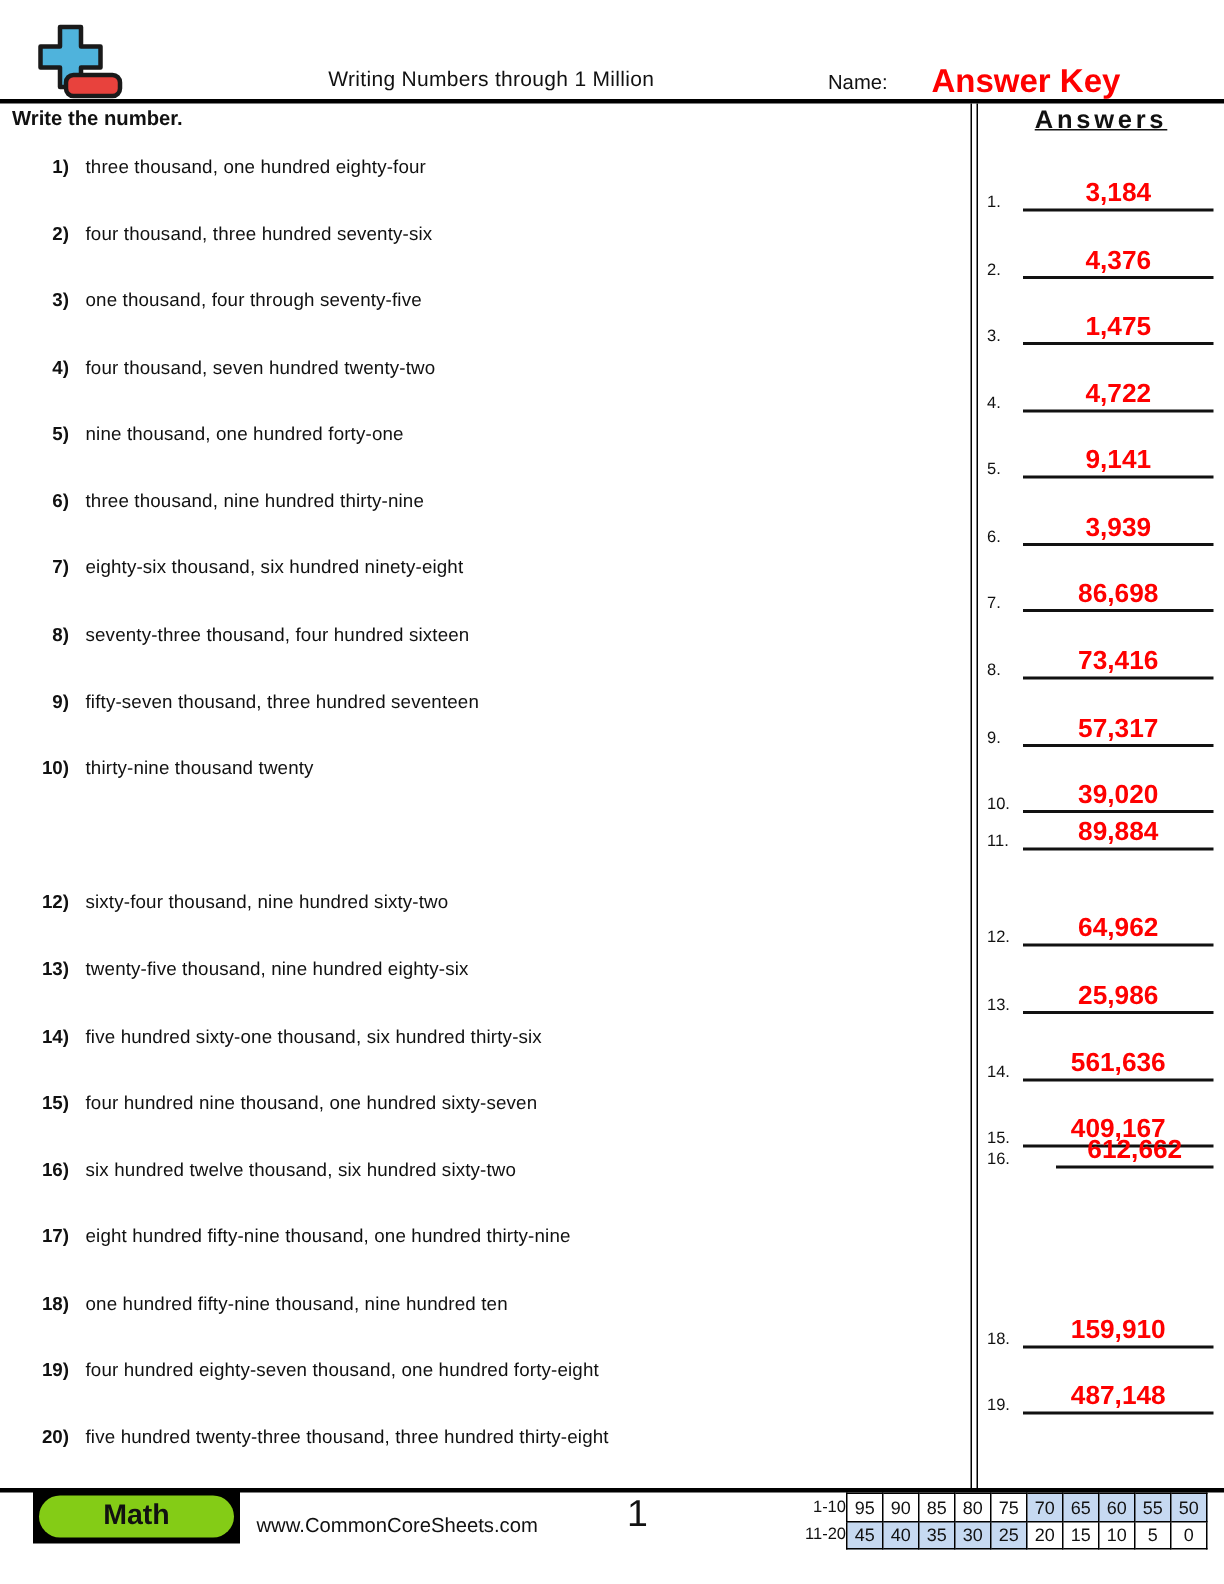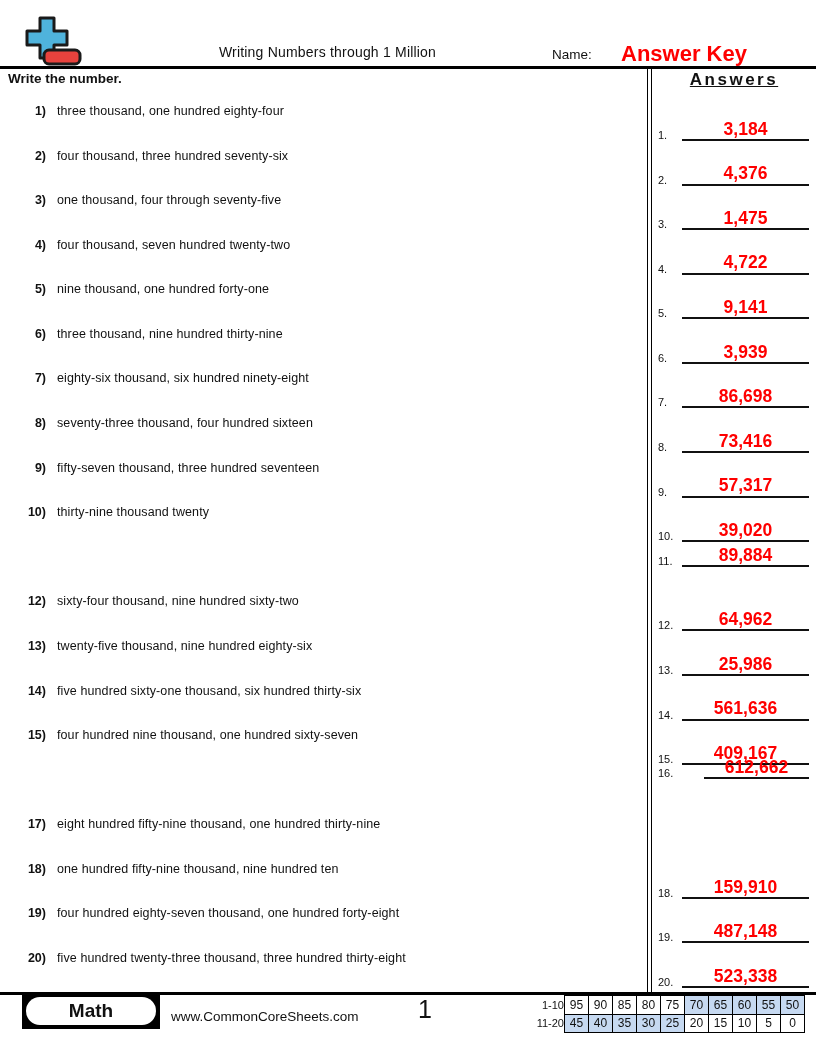--- a/index.html
+++ b/index.html
@@ -33,21 +33,21 @@
   
   #answers{position:absolute;inset:0;}
   .a-row{position:absolute;left:658px;width:151px;height:29px;display:flex;align-items:flex-end;}
   .a-num{flex:none;width:24px;font-size:11px;}
   .a-line{flex:1;border-bottom:2px solid #111;text-align:center;}
   .a-val{display:inline-block;color:var(--red);font-weight:bold;font-size:17.5px;line-height:1.1;}
 
   
   .rule-bottom{position:absolute;left:0;top:992px;width:816px;height:3px;background:#000;}
   .math-badge{position:absolute;left:22px;top:993px;width:138px;height:36px;background:#000;}
-  .math-badge .pill{position:absolute;inset:4px;background:#ffffff;border-radius:16px;
+  .math-badge .pill{position:absolute;inset:4px;background:#84cc16;border-radius:16px;
     display:flex;align-items:center;justify-content:center;font-weight:bold;font-size:19px;}
   .website{position:absolute;left:171px;top:1009px;font-size:13.5px;}
   .page-num{position:absolute;left:400px;top:995px;width:50px;text-align:center;font-size:25px;}
   .grade-table{position:absolute;left:532px;top:995px;border-collapse:collapse;}
   .grade-table td{padding:0;}
   .g-label{border:none;font-size:11px;text-align:right;padding-right:5px;width:32px;}
   .g-cell{border:1.6px solid #000;width:23px;height:17.5px;text-align:center;font-size:12px;}
   .g-cell.shaded{background:var(--blue);}
 </style>
 </head>
@@ -117,20 +117,24 @@
         <span class="q-text">twenty-five thousand, nine hundred eighty-six</span>
       </div>
       <div class="q-row" style="top: 683.54px;">
         <span class="q-num">14)</span>
         <span class="q-text">five hundred sixty-one thousand, six hundred thirty-six</span>
       </div>
       <div class="q-row" style="top: 728.12px;">
         <span class="q-num">15)</span>
         <span class="q-text">four hundred nine thousand, one hundred sixty-seven</span>
       </div>
+      <div class="q-row" style="top: 772.7px;">
+        <span class="q-num">16)</span>
+        <span class="q-text">six hundred twelve thousand, six hundred sixty-two</span>
+      </div>
       <div class="q-row" style="top: 817.28px;">
         <span class="q-num">17)</span>
         <span class="q-text">eight hundred fifty-nine thousand, one hundred thirty-nine</span>
       </div>
       <div class="q-row" style="top: 861.86px;">
         <span class="q-num">18)</span>
         <span class="q-text">one hundred fifty-nine thousand, nine hundred ten</span>
       </div>
       <div class="q-row" style="top: 906.44px;">
         <span class="q-num">19)</span>
@@ -206,24 +210,20 @@
         <span class="a-num">16.</span>
         <span class="a-line"><span class="a-val">612,662</span></span>
       </div>
       <div class="a-row" style="top: 869.86px;">
         <span class="a-num">18.</span>
         <span class="a-line"><span class="a-val">159,910</span></span>
       </div>
       <div class="a-row" style="top: 914.44px;">
         <span class="a-num">19.</span>
         <span class="a-line"><span class="a-val">487,148</span></span>
-      </div>
-      <div class="a-row" style="top: 959.02px;">
-        <span class="a-num">20.</span>
-        <span class="a-line"><span class="a-val">523,338</span></span>
       </div>
     </div>
 
   <div class="rule-bottom"></div>
   <div class="math-badge">
     <div class="pill">Math</div>
   </div>
   <div class="website">www.CommonCoreSheets.com</div>
   <div class="page-num">1</div>
   <table class="grade-table">

